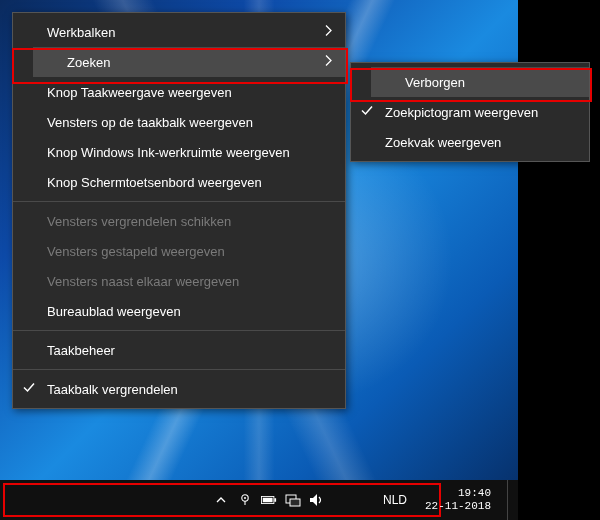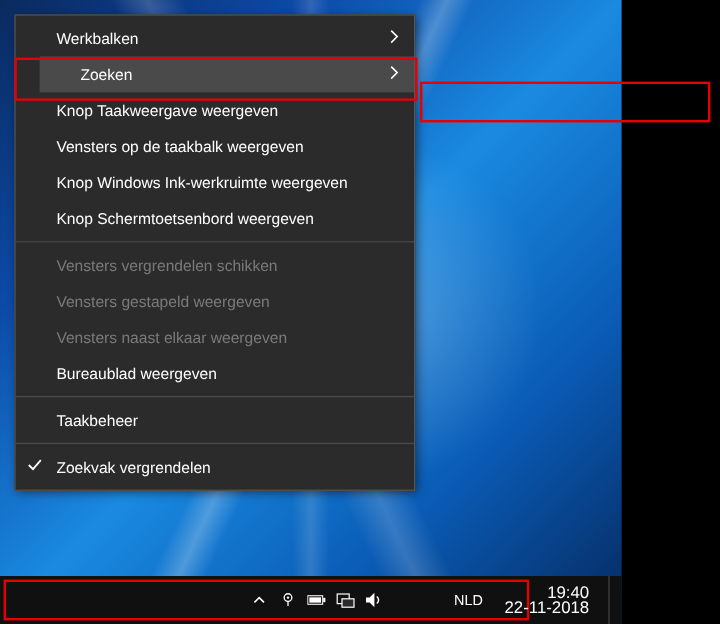--- a/index.html
+++ b/index.html
@@ -16,21 +16,21 @@
       linear-gradient(90deg,  rgba(255,255,255,0) 47%, rgba(255,255,255,0.15) 50%, rgba(255,255,255,0) 53%);
     pointer-events:none;
   }
   
   .taskbar{position:absolute;left:0;right:0;bottom:0;height:40px;background:#101010;color:#fff;display:flex;align-items:center;}
   .taskbar-left{position:absolute;left:3px;bottom:3px;width:438px;height:34px;border:2px solid #e60000;box-sizing:border-box;}
   .tray{position:absolute;right:0;top:0;bottom:0;display:flex;align-items:center;gap:8px;padding:0 4px 0 8px;color:#fff;}
   .tray .ico{display:flex;align-items:center;justify-content:center;width:16px;height:16px;}
   .tray svg{display:block;}
   .tray .lang{font-size:12px;padding:0 4px;margin-left:46px;}
-  .tray .clock{display:flex;flex-direction:column;align-items:flex-end;font-size:14px;line-height:13px;padding:0 6px;}
+  .tray .clock{display:flex;flex-direction:column;align-items:flex-end;font-size:11px;line-height:13px;padding:0 6px;font-family:Liberation Mono, monospace;}
   .tray .showdesk{width:6px;height:40px;border-left:1px solid #444;margin-left:2px;}
   
   .menu{position:absolute;background:#2b2b2b;color:#fff;border:1px solid #555;box-shadow:2px 2px 8px rgba(0,0,0,0.5);padding:4px 0;}
   .menu.main{left:12px;top:12px;width:332px;}
   .menu.sub{left:350px;top:62px;width:238px;}
   .menu .item{display:flex;align-items:center;height:30px;padding:0 12px 0 34px;position:relative;white-space:nowrap;}
   .menu .item.hover{background:#4a4a4a;margin-left:20px;}
   .menu .item.disabled{color:#7a7a7a;}
   .menu .sep{height:1px;background:#4a4a4a;margin:4px 0;}
   .menu .chev{position:absolute;right:12px;top:50%;transform:translateY(-50%);}
@@ -90,24 +90,40 @@
     <div class="item">
         <span>Taakbeheer</span>
       </div>
     <div class="sep"></div>
     <div class="item">
       <span class="lefticon">
         <svg width="14" height="14" viewBox="0 0 14 14">
             <path d="M2 7 L5.5 10.5 L12 3" stroke="#fff" stroke-width="1.5" fill="none"></path>
           </svg>
       </span>
-      <span>Zoekvak vergrendelen</span>
+      <span>Taakbalk vergrendelen</span>
     </div>
   </div>
 
+  <div class="menu sub">
+    <div class="item hover">
+      <span>Verborgen</span>
+    </div>
+    <div class="item">
+      <span class="lefticon">
+        <svg width="14" height="14" viewBox="0 0 14 14">
+            <path d="M2 7 L5.5 10.5 L12 3" stroke="#fff" stroke-width="1.5" fill="none"></path>
+          </svg>
+      </span>
+      <span>Zoekpictogram weergeven</span>
+    </div>
+    <div class="item">
+      <span>Zoekvak weergeven</span>
+    </div>
+  </div>
 
   <div class="redbox r1"></div>
   <div class="redbox r2"></div>
 
   <div class="taskbar">
     <div class="taskbar-left"></div>
     <div class="tray">
       <span class="ico">
         <svg width="12" height="12" viewBox="0 0 12 12">
             <path d="M2 8 L6 4 L10 8" stroke="#fff" stroke-width="1.3" fill="none"></path>

